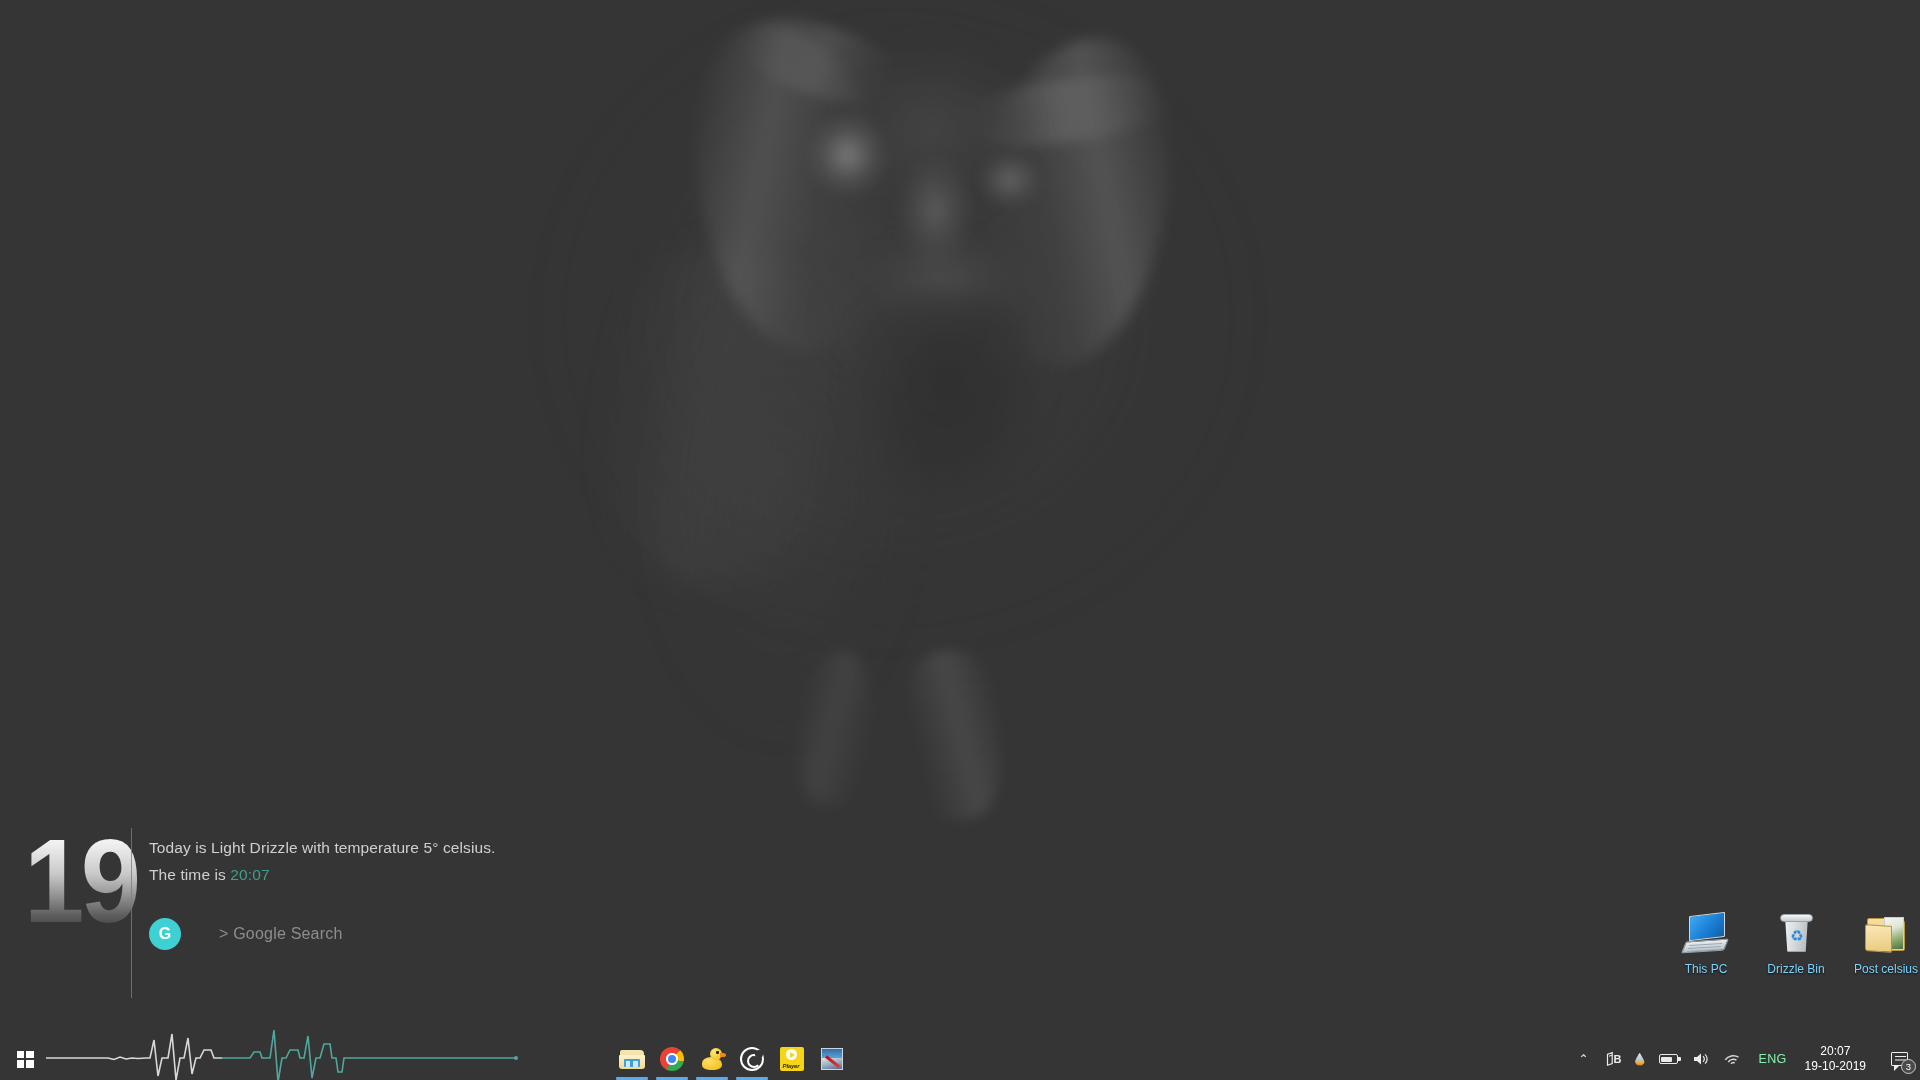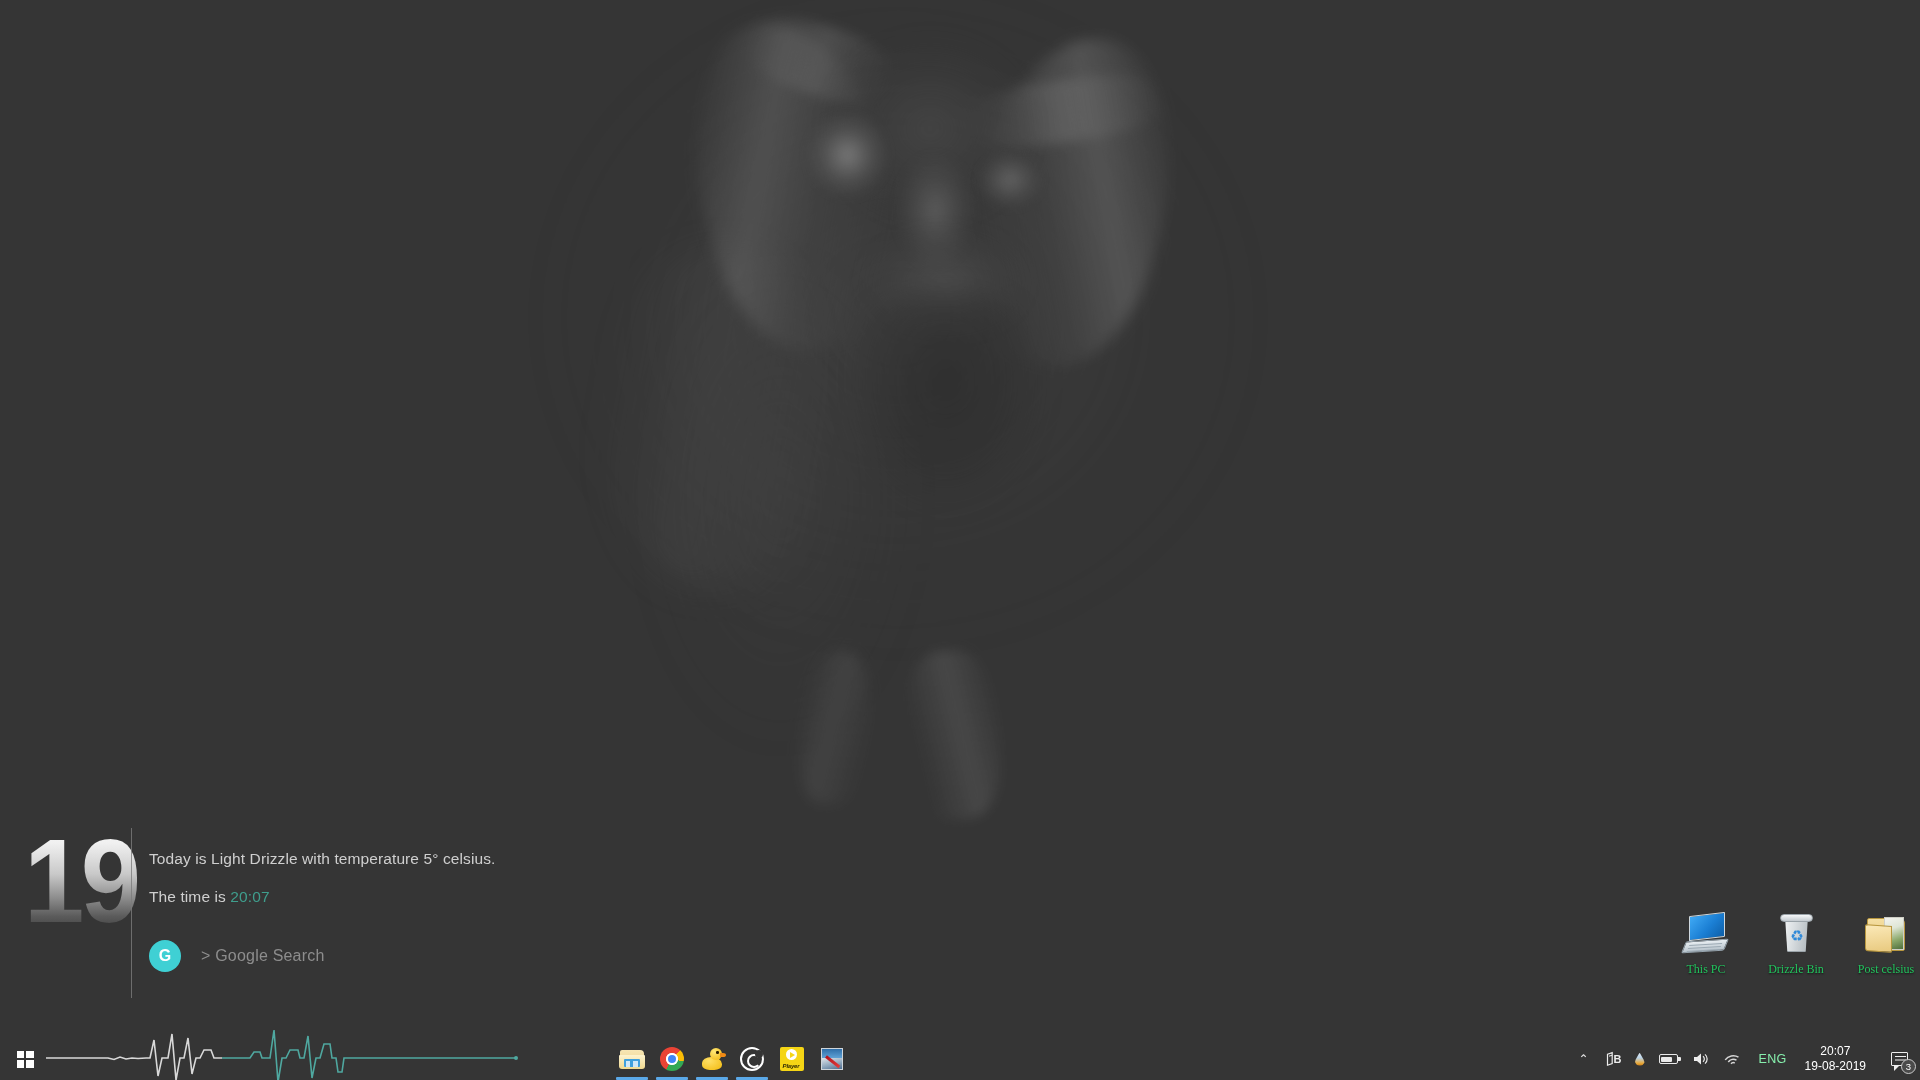--- a/index.html
+++ b/index.html
@@ -198,21 +198,21 @@
   #weekday {
     font-size:27px;
     font-weight:bold;
     color:#ffffff;
     letter-spacing:.2px;
     line-height:1.1;
   }
   .widget-line {
     font-size:15.5px;
     color:#cfcfcf;
-    margin-top:20px;
+    margin-top:9px;
     letter-spacing:.1px;
     font-weight:300;
   }
   #time-value { color:#3f9e8d; }
   #search-row {
     display:flex;
     align-items:center;
     margin-top:34px;
   }
   #google-badge {
@@ -222,21 +222,21 @@
     display:flex;
     align-items:center;
     justify-content:center;
     color:#ffffff;
     font-size:16px;
     font-weight:bold;
     line-height:1;
     flex:none;
   }
   #search-placeholder {
-    margin-left:20px;
+    margin-left:38px;
     font-size:16px;
     color:#8d8d8d;
     font-weight:300;
     letter-spacing:.2px;
   }
 
   
   #desktop-icons {
     position:absolute;
     left:1668px; top:912px;
@@ -250,26 +250,25 @@
     align-items:center;
     cursor:default;
   }
   .desk-icon .glyph {
     width:48px; height:46px;
     position:relative;
     margin-bottom:5px;
   }
   .desk-icon .label {
     font-size:12px;
-    color:#22c55e;
+    color:#7dd3fc;
     text-align:center;
     line-height:1.15;
     text-shadow:0 1px 2px rgba(0,0,0,.75);
     white-space:nowrap;
-    font-family:Liberation Serif, serif;
   }
 
   
   .pc-screen {
     position:absolute; left:7px; top:2px;
     width:36px; height:25px;
     background:linear-gradient(135deg,#3fa9f5 0%, #1b7fd4 55%, #0e5fa8 100%);
     border:1.5px solid #cfd8de;
     border-radius:1px;
     transform:skewY(-7deg);
@@ -715,21 +714,21 @@
             <path d="M4.8 9 A6.3 6.3 0 0 1 13.2 9" fill="none" stroke="#d6d6d6" stroke-width="1.5"></path>
             <path d="M7.1 11.4 A3 3 0 0 1 10.9 11.4" fill="none" stroke="#d6d6d6" stroke-width="1.5"></path>
           </g>
         </svg>
       </div>
 
       <div id="tray-lang" class="tray-item">ENG</div>
 
       <div id="tray-clock">
         <span class="t-time">20:07</span>
-        <span class="t-date">19-08-2019</span>
+        <span class="t-date">19-10-2019</span>
       </div>
 
       <div id="tray-action">
         <span class="ac-bubble">
           <span class="ac-lines"></span>
         </span>
         <span class="ac-badge">3</span>
       </div>
 
     </div>

